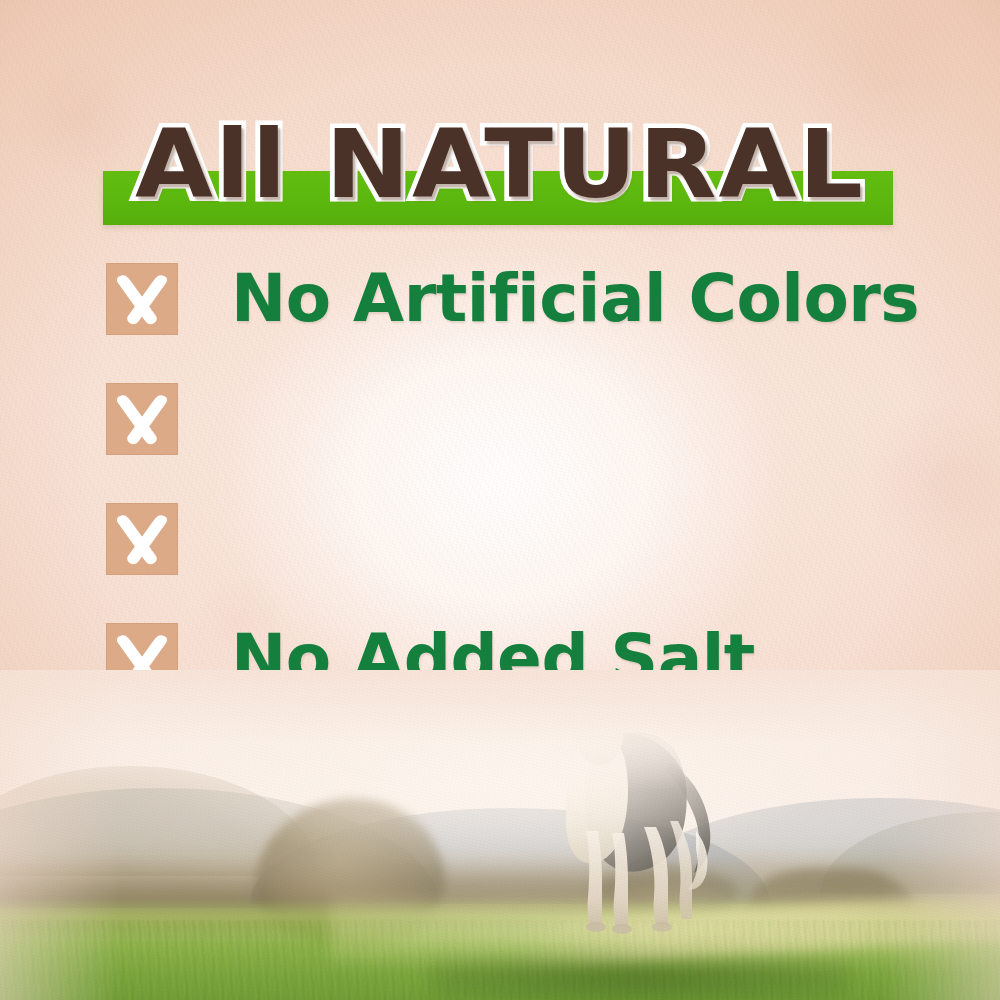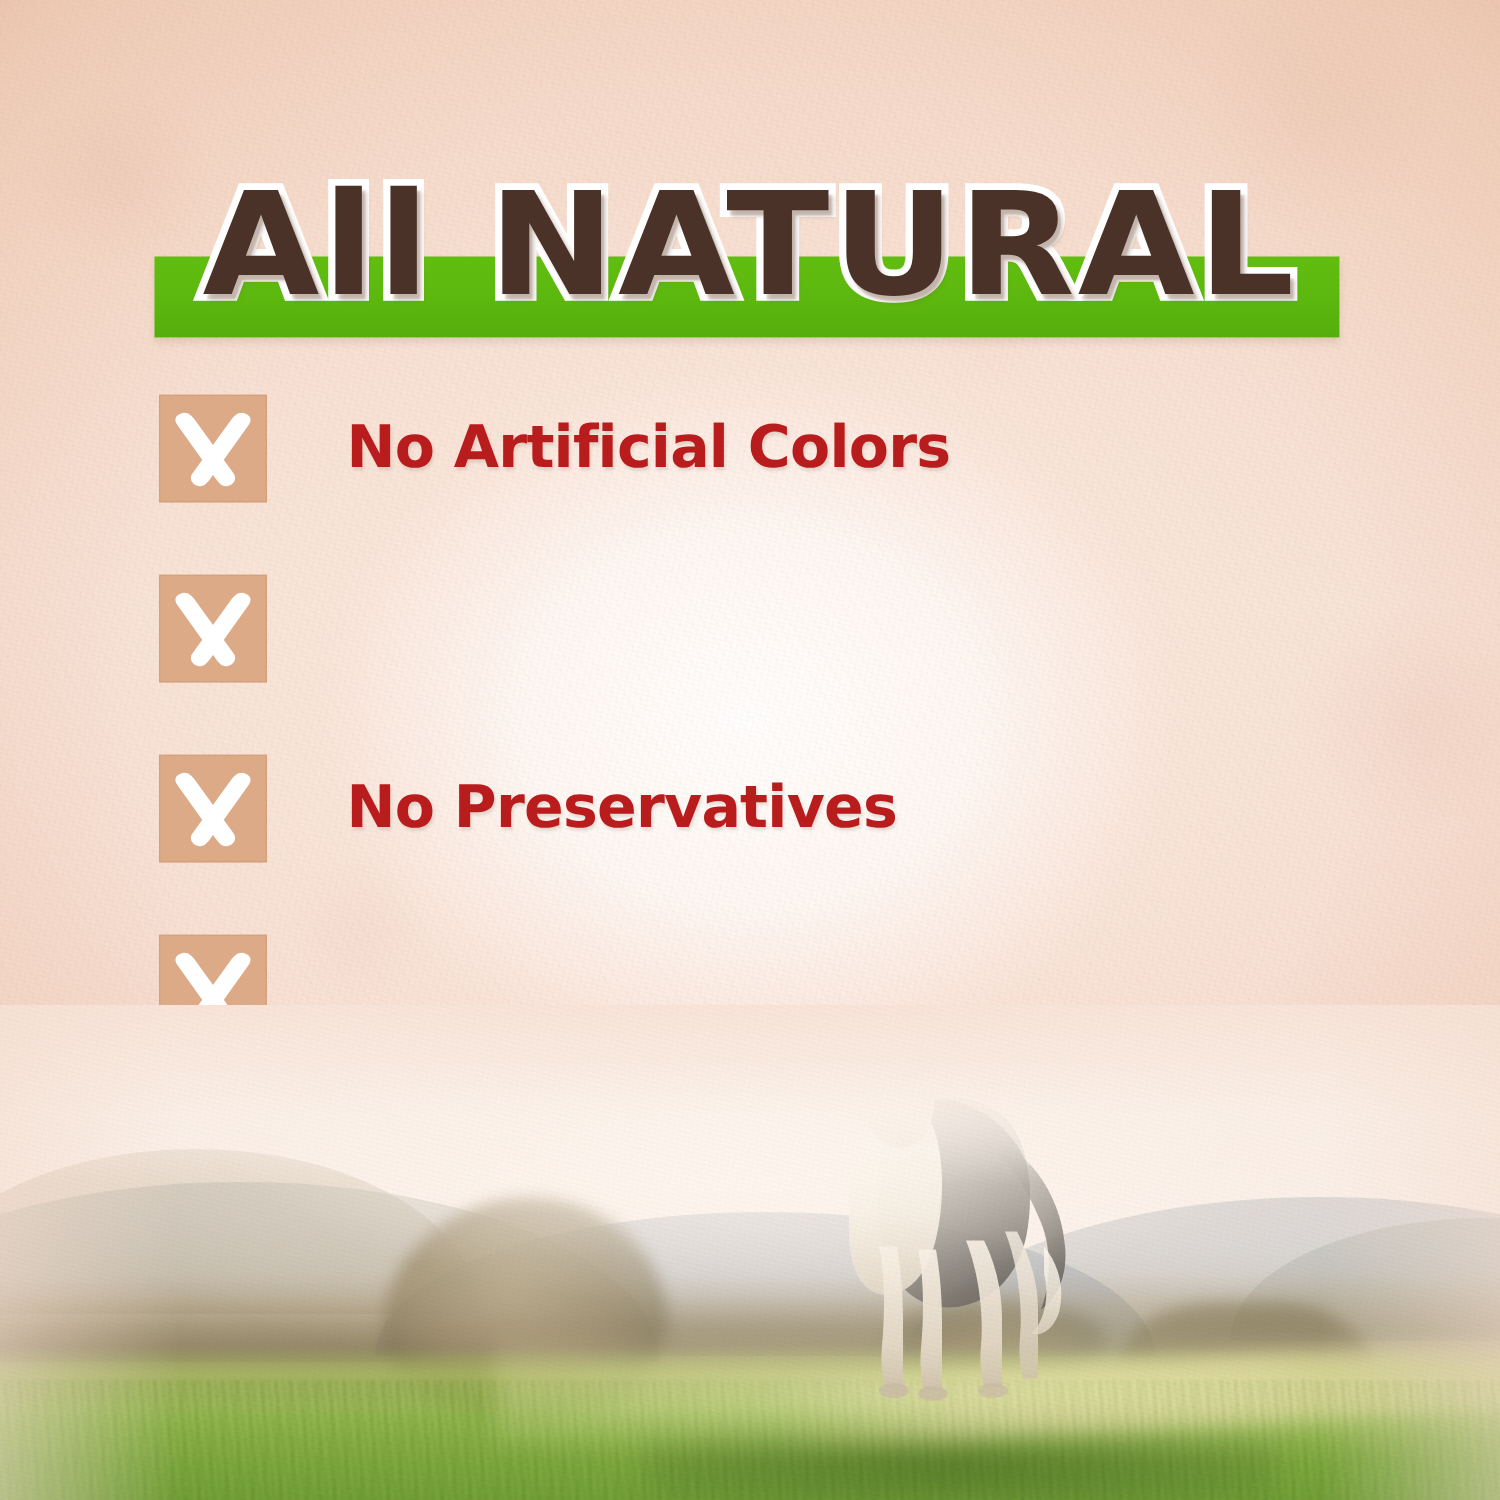--- a/index.html
+++ b/index.html
@@ -136,23 +136,23 @@
   }
   .check-box svg { display: block; }
   .benefit-label {
     position: absolute;
     left: 125px;
     top: 0;
     height: 88px;
     line-height: 88px;
     font-family: "DejaVu Sans", sans-serif;
     font-weight: bold;
-    font-size: 39px;
+    font-size: 66px;
     letter-spacing: -0.5px;
-    color: #b91c1c;
+    color: #15803d;
     white-space: nowrap;
     text-shadow: 1px 2px 2px rgba(120,95,80,0.18);
   }
 
   
   #photo {
     position: absolute;
     left: 0;
     bottom: 0;
     width: 1000px;
@@ -411,30 +411,30 @@
       </div>
     </div>
 
     <div class="benefit-row">
       <div class="check-box">
         <svg width="72" height="72" viewBox="0 0 72 72" aria-hidden="true">
           <path d="M14 13 C18 11 21 13 24 17 L50 53 C52 56 50 60 46 61 C42 62 40 59 37 55 L12 20 C10 17 11 14 14 13 Z" fill="#ffffff"></path>
           <path d="M58 13 C54 11 51 13 48 17 L22 53 C20 56 22 60 26 61 C30 62 32 59 35 55 L60 20 C62 17 61 14 58 13 Z" fill="#ffffff"></path>
         </svg>
       </div>
-      <div class="benefit-label">No Preservatives</div>
     </div>
 
     <div class="benefit-row">
       <div class="check-box">
         <svg width="72" height="72" viewBox="0 0 72 72" aria-hidden="true">
           <path d="M14 13 C18 11 21 13 24 17 L50 53 C52 56 50 60 46 61 C42 62 40 59 37 55 L12 20 C10 17 11 14 14 13 Z" fill="#ffffff"></path>
           <path d="M58 13 C54 11 51 13 48 17 L22 53 C20 56 22 60 26 61 C30 62 32 59 35 55 L60 20 C62 17 61 14 58 13 Z" fill="#ffffff"></path>
         </svg>
       </div>
+      <div class="benefit-label">No Added Salt</div>
     </div>
 
   </div>
 
   <div id="photo">
     <div class="sky"></div>
 
     <div class="hill hill-e"></div>
     <div class="hill hill-a"></div>
     <div class="hill hill-b"></div>

